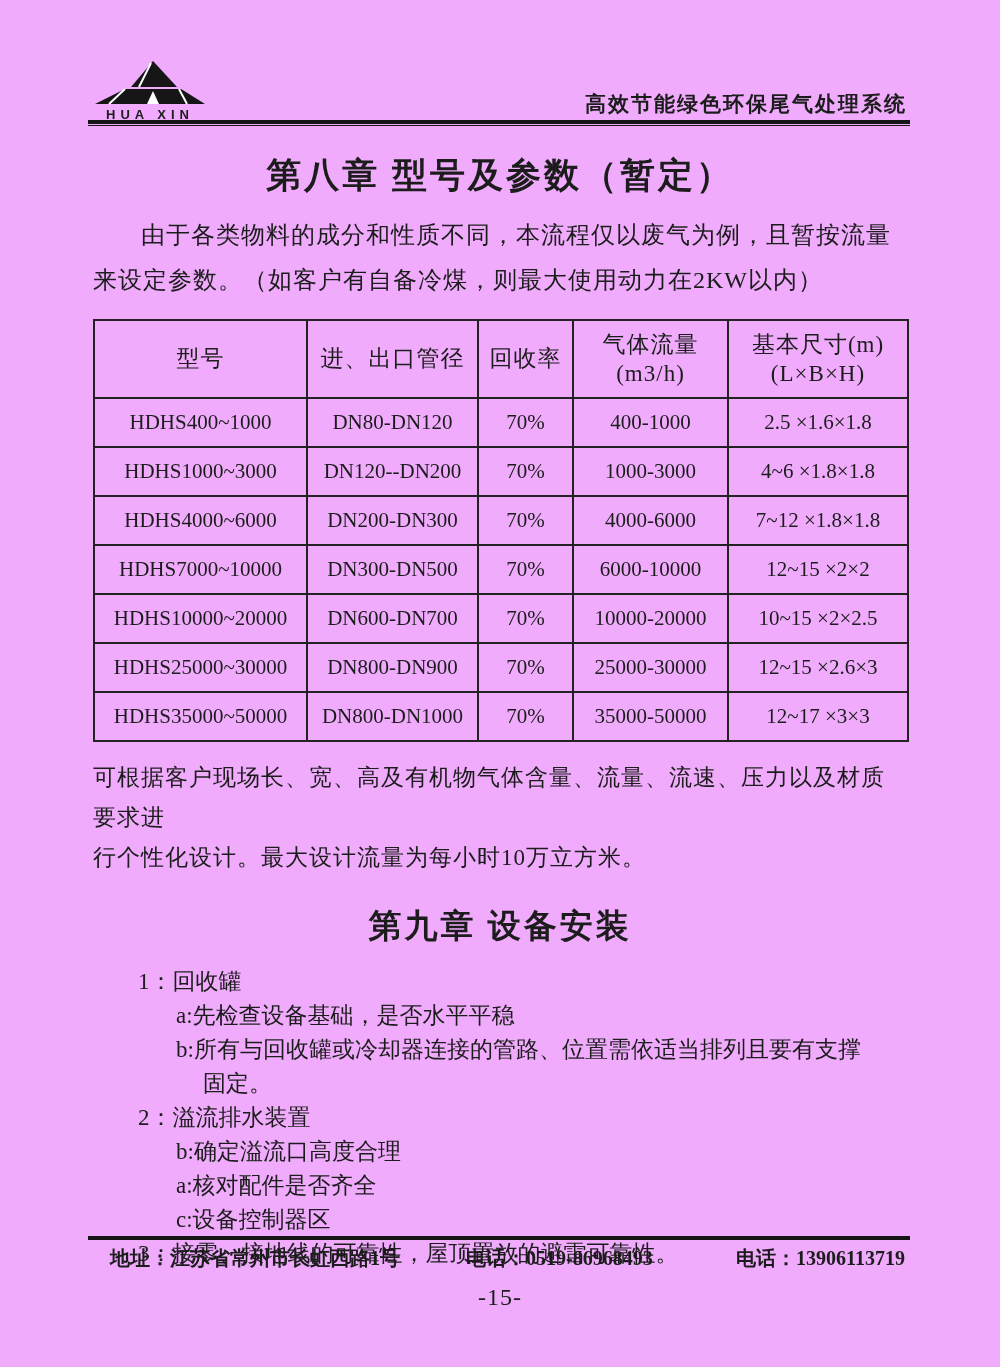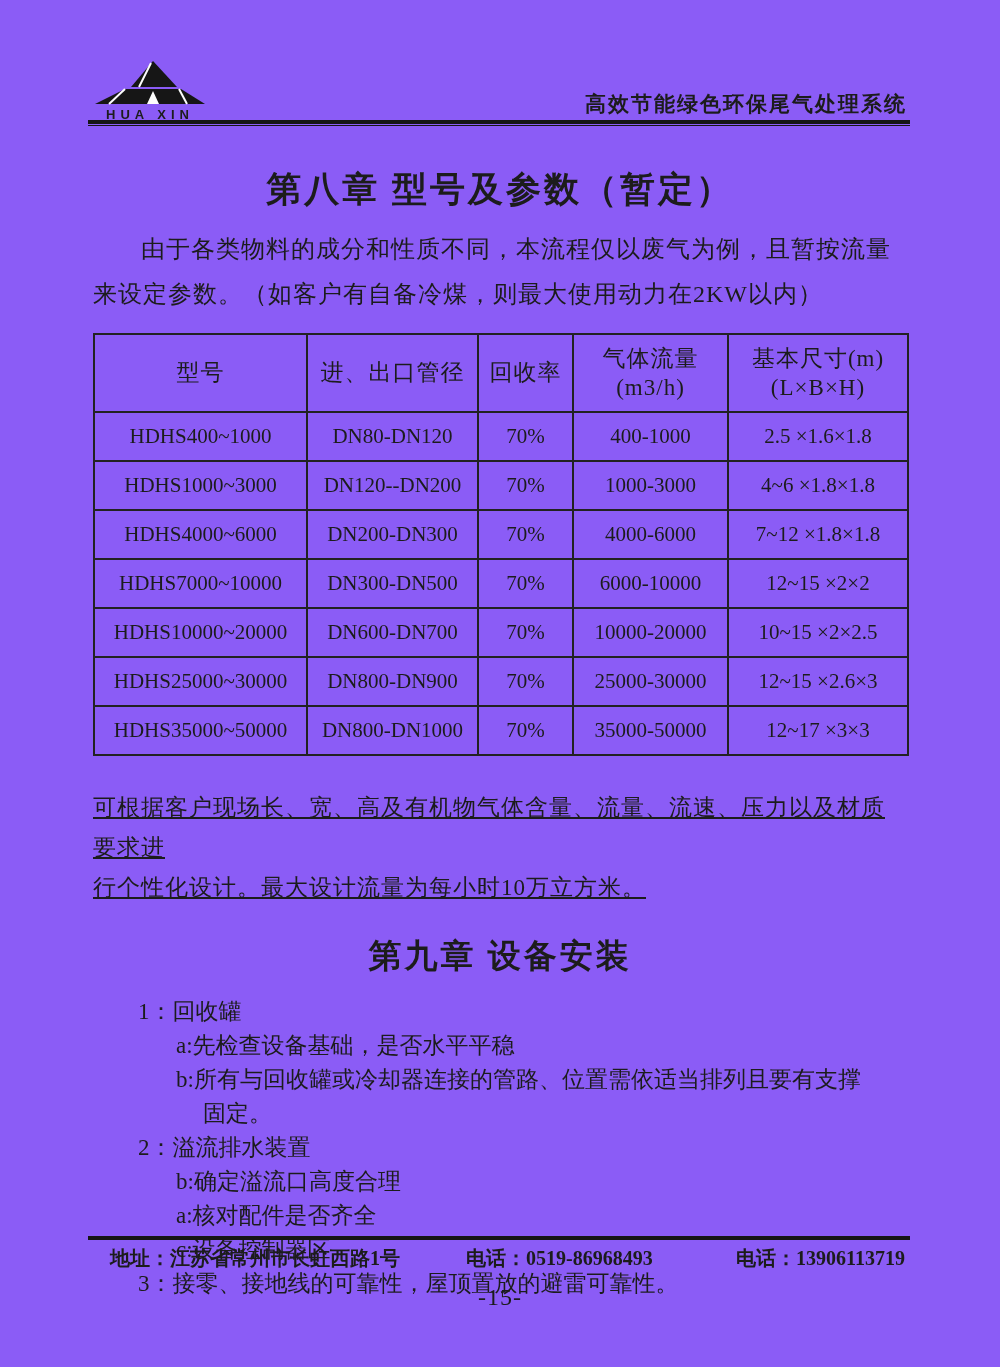--- a/index.html
+++ b/index.html
@@ -3,58 +3,58 @@
 <meta charset="utf-8">
 <style>
   html,body{margin:0;padding:0;}
   body{
     width:1000px;height:1367px;position:relative;
     background:#f6f6f6;
     font-family:"Liberation Serif","DejaVu Serif",serif;
     color:#1c1c1c;
   }
   .page{
-    position:absolute;inset:0;background:#8b5cf6;overflow:hidden;
+    position:absolute;inset:0;background:#f0abfc;overflow:hidden;
   }
   
   .logo-block{position:absolute;left:94px;top:60px;width:112px;text-align:center;}
   .logo-block svg{display:block;margin:0 auto;}
   .logo-text{
     font-family:"Liberation Sans","DejaVu Sans",sans-serif;
     font-weight:bold;font-size:13px;letter-spacing:5px;margin-top:1px;
     white-space:nowrap;
   }
   .slogan{
     position:absolute;right:93px;top:90px;
     font-size:21px;font-weight:bold;letter-spacing:2px;white-space:nowrap;
   }
   .header-rule{
     position:absolute;left:88px;right:90px;top:120px;
     height:1px;border-top:4px solid #161616;border-bottom:1px solid #161616;
   }
   
-  .content{position:absolute;left:93px;top:158px;width:814px;}
+  .content{position:absolute;left:93px;top:144px;width:814px;}
   .ch-title{
     text-align:center;font-size:35px;font-weight:700;letter-spacing:3px;
     margin:8px 0 14px;white-space:nowrap;
   }
   .intro{font-size:24px;letter-spacing:1px;margin:0 0 16px;}
   .intro .line{line-height:45px;}
   .intro .line.first{text-indent:2em;}
   
   table.spec{border-collapse:collapse;width:100%;table-layout:fixed;}
   table.spec th,table.spec td{
     border:2px solid #222;text-align:center;vertical-align:middle;padding:0 2px;
   }
   table.spec th{font-weight:normal;font-size:23px;height:76px;letter-spacing:1px;}
   table.spec th .l2{display:block;line-height:28px;}
   table.spec th .l1{display:block;line-height:30px;}
   table.spec td{font-size:21px;height:47px;border-radius:23px;}
   
-  .note{font-size:23px;letter-spacing:1px;margin:32px 0 0;text-decoration:underline;}
+  .note{font-size:23px;letter-spacing:1px;margin:16px 0 0;}
   .note .line{line-height:40px;}
   
   .ch9-title{
     text-align:center;font-size:33px;font-weight:700;letter-spacing:3px;
     margin:26px 0 16px;white-space:nowrap;
   }
   .install-list{font-size:23px;}
   .install-list .li{line-height:34px;white-space:nowrap;}
   .install-list .lv0{padding-left:45px;}
   .install-list .lv1{padding-left:83px;}

